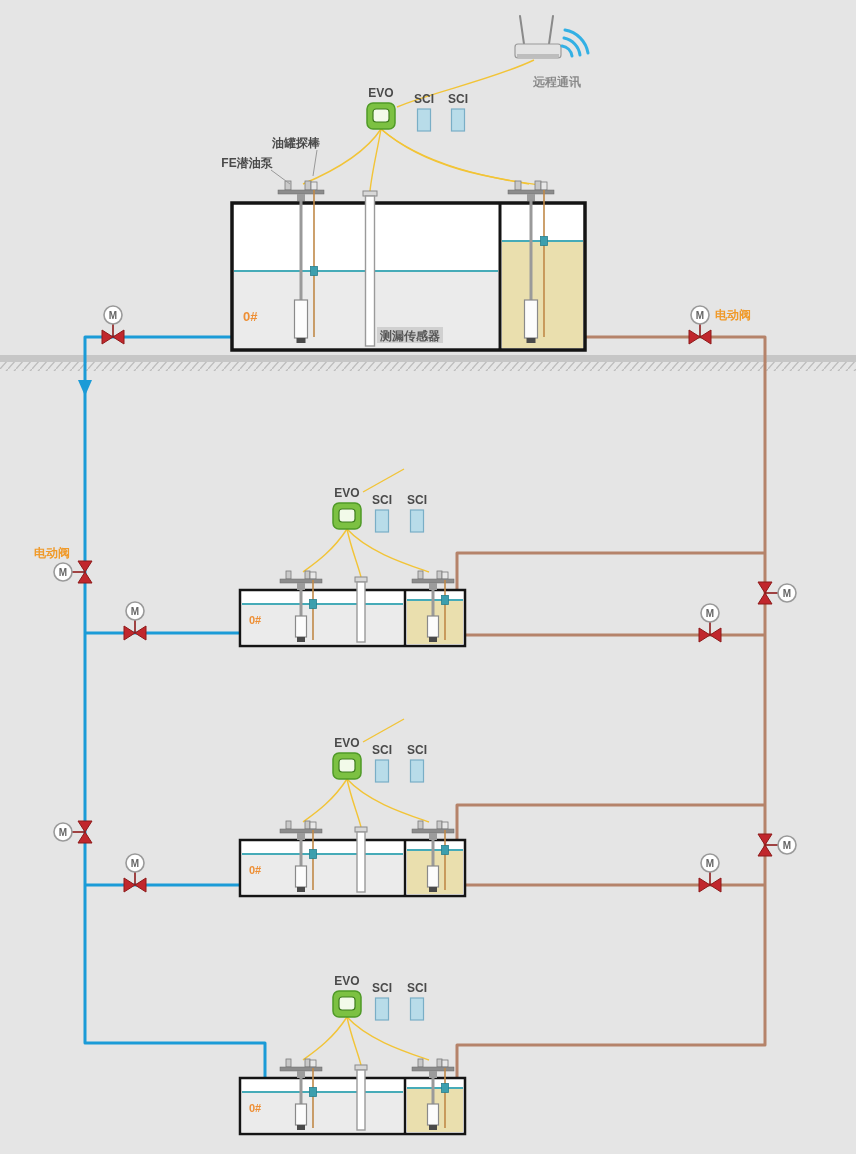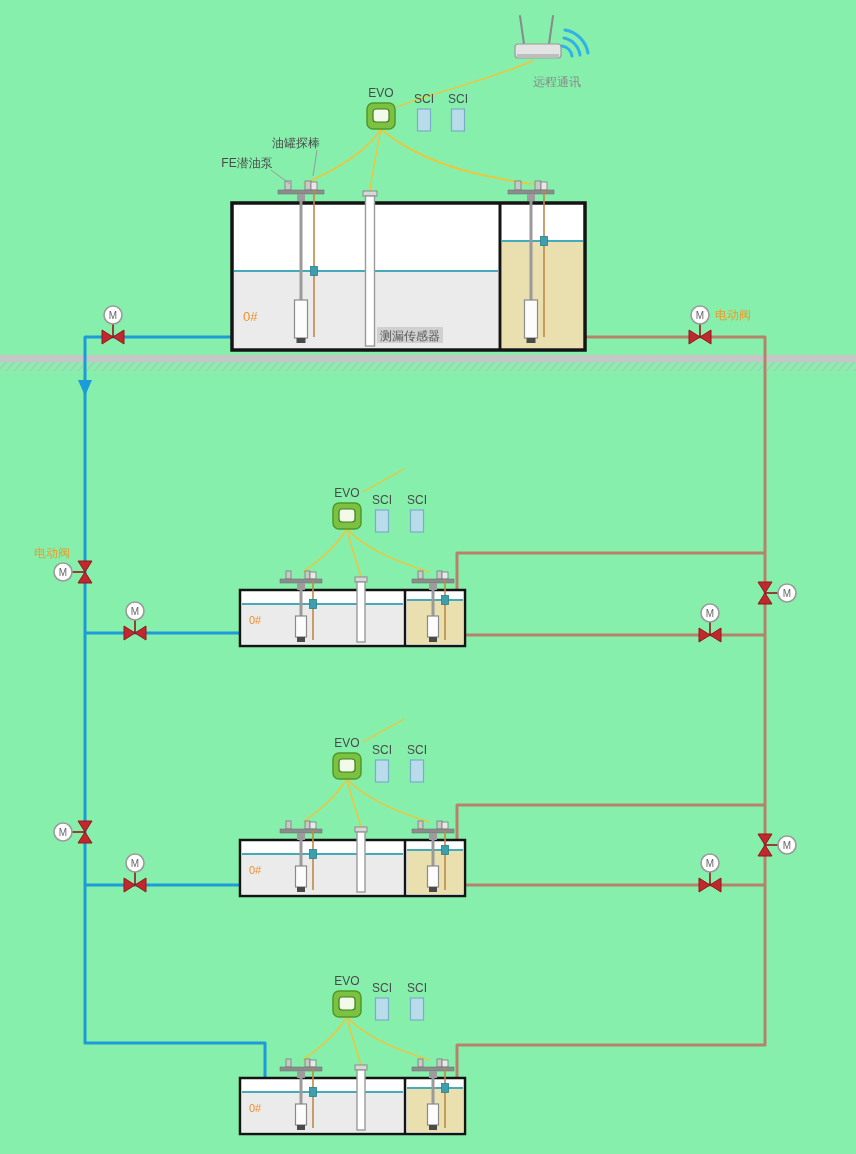--- a/index.html
+++ b/index.html
@@ -1,16 +1,16 @@
 <!DOCTYPE html>
 <html><head>
 <meta charset="utf-8">
 <style>
   html,body{margin:0;padding:0;background:#fff;}
-  .stage{position:relative;width:856px;height:1154px;background:#86efac;font-family:"Liberation Sans",sans-serif;overflow:hidden;}
+  .stage{position:relative;width:856px;height:1154px;background:#e5e5e5;font-family:"Liberation Sans",sans-serif;overflow:hidden;font-weight:bold;}
   svg{display:block;}
   text{font-family:"Liberation Sans",sans-serif;font-size:12px;fill:#555;}
   .lbl-gray{fill:#8a8a8a;}
   .lbl-dark{fill:#4a4a4a;}
   .lbl-orange{fill:#f09a2a;}
   .grade-lg{fill:#ee8f35;font-size:13px;}
   .grade-sm{fill:#ee8f35;font-size:11px;}
   .motor-circle{fill:#fff;stroke:#9a9a9a;stroke-width:1.6;}
   .motor-text{font-size:10px;fill:#666;}
   .valve-body{fill:#c1272d;stroke:#8e1a1a;stroke-width:1;}

